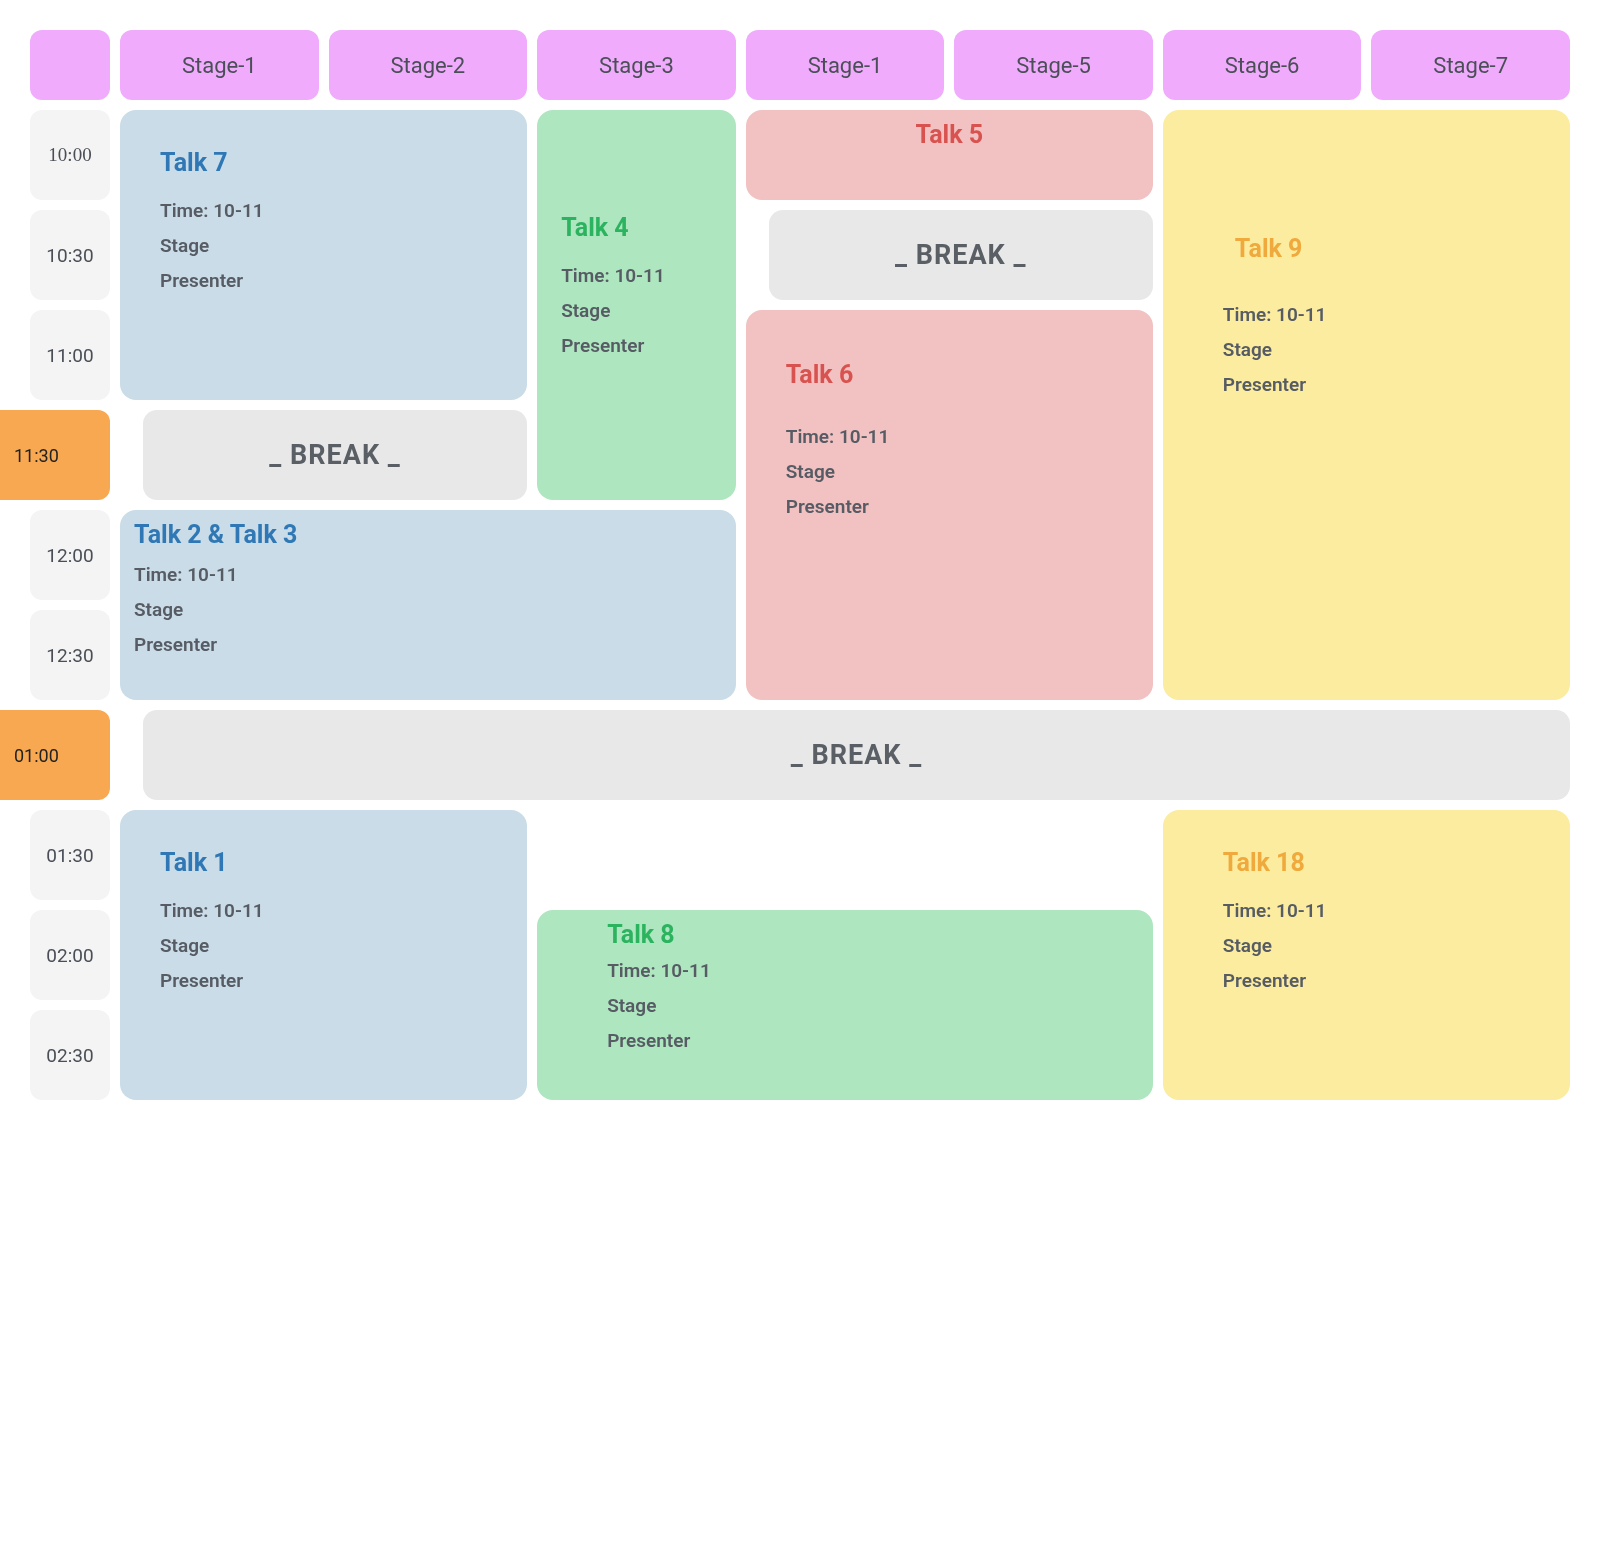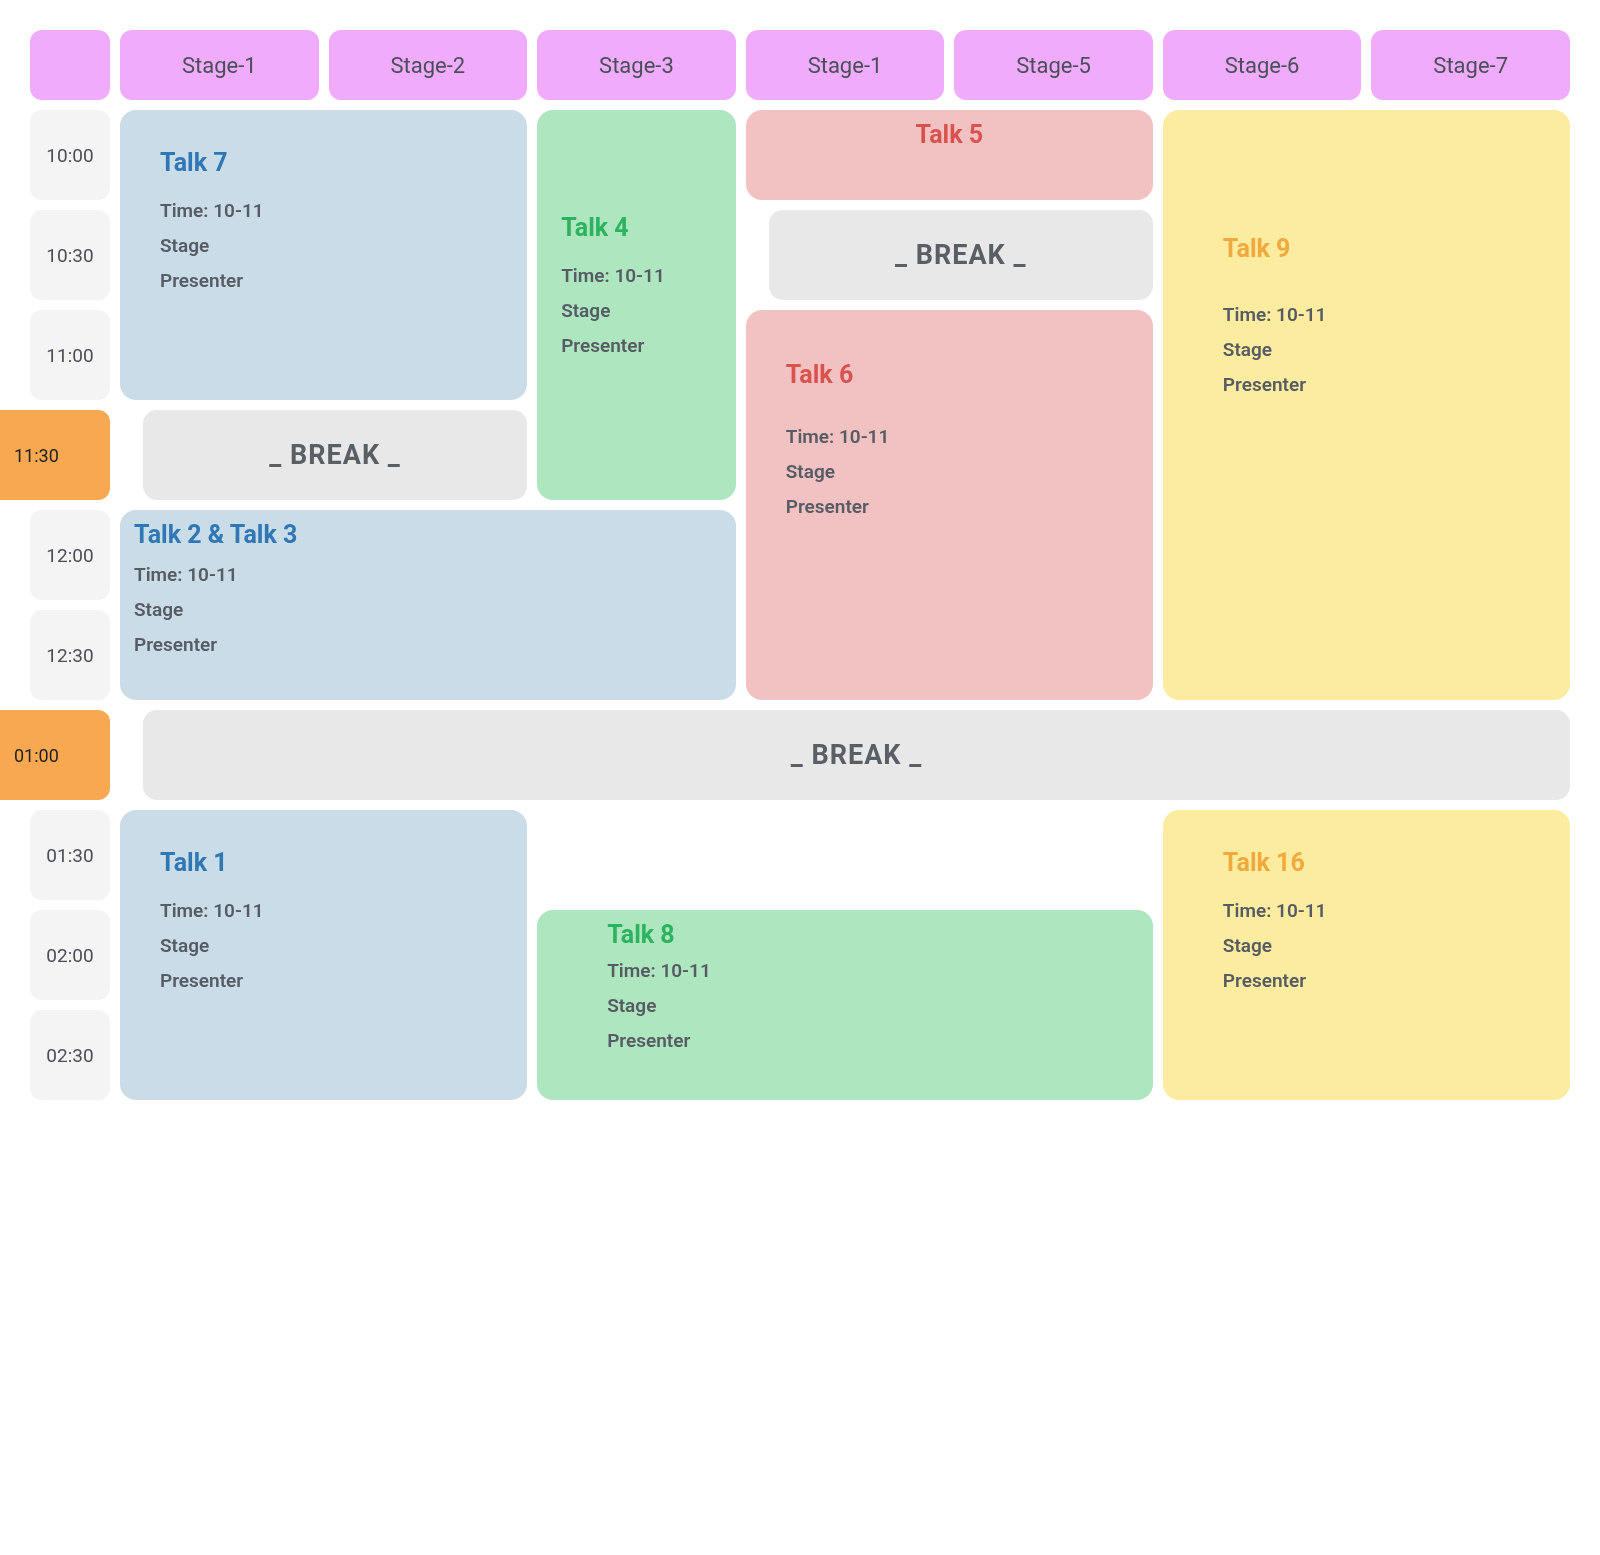--- a/index.html
+++ b/index.html
@@ -93,21 +93,21 @@
 
   <div class="hcell" style="grid-column:1;grid-row:1;"></div>
   <div class="hcell" style="grid-column:2;grid-row:1;">Stage-1</div>
   <div class="hcell" style="grid-column:3;grid-row:1;">Stage-2</div>
   <div class="hcell" style="grid-column:4;grid-row:1;">Stage-3</div>
   <div class="hcell" style="grid-column:5;grid-row:1;">Stage-1</div>
   <div class="hcell" style="grid-column:6;grid-row:1;">Stage-5</div>
   <div class="hcell" style="grid-column:7;grid-row:1;">Stage-6</div>
   <div class="hcell" style="grid-column:8;grid-row:1;">Stage-7</div>
 
-  <div class="tcell" style="grid-column:1;grid-row:2;">10:00</div>
+  <div class="tcell" style="grid-column:1;grid-row:2;font-family:Liberation Serif, serif;">10:00</div>
   <div class="tcell" style="grid-column:1;grid-row:3;">10:30</div>
   <div class="tcell" style="grid-column:1;grid-row:4;">11:00</div>
   <div class="tcell hl" style="grid-column:1;grid-row:5;">11:30</div>
   <div class="tcell" style="grid-column:1;grid-row:6;">12:00</div>
   <div class="tcell" style="grid-column:1;grid-row:7;">12:30</div>
   <div class="tcell hl" style="grid-column:1;grid-row:8;">01:00</div>
   <div class="tcell" style="grid-column:1;grid-row:9;">01:30</div>
   <div class="tcell" style="grid-column:1;grid-row:10;">02:00</div>
   <div class="tcell" style="grid-column:1;grid-row:11;">02:30</div>
 
@@ -125,21 +125,21 @@
     <div class="line">Presenter</div>
   </div>
 
   <div class="card red small" style="grid-column:5 / span 2; grid-row:2; padding:8px;">
     <h3>Talk 5</h3>
   </div>
 
   <div class="break" style="grid-column:5 / span 2; grid-row:3;">_ BREAK _</div>
 
   <div class="card yellow" style="grid-column:7 / span 2; grid-row:2 / span 6; padding-top:4px; padding-left:60px;">
-    <h3 style="margin-top:120px;">Talk 9</h3>
+    <h3 style="margin-top:120px;margin-left:12px;">Talk 9</h3>
     <div class="line" style="margin-top:18px;">Time: 10-11</div>
     <div class="line">Stage</div>
     <div class="line">Presenter</div>
   </div>
 
   <div class="break" style="grid-column:2 / span 2; grid-row:5;">_ BREAK _</div>
 
   <div class="card red" style="grid-column:5 / span 2; grid-row:4 / span 4; padding-top:10px;">
     <h3 style="margin-top:40px;">Talk 6</h3>
     <div class="line" style="margin-top:14px;">Time: 10-11</div>
@@ -164,19 +164,19 @@
   </div>
 
   <div class="card green" style="grid-column:4 / span 3; grid-row:10 / span 2; padding-top:6px; padding-left:70px;">
     <h3 style="margin:4px 0 10px 0;">Talk 8</h3>
     <div class="line">Time: 10-11</div>
     <div class="line">Stage</div>
     <div class="line">Presenter</div>
   </div>
 
   <div class="card yellow" style="grid-column:7 / span 2; grid-row:9 / span 3; padding-left:60px;">
-    <h3>Talk 16</h3>
+    <h3>Talk 18</h3>
     <div class="line">Time: 10-11</div>
     <div class="line">Stage</div>
     <div class="line">Presenter</div>
   </div>
 
 </div>
 
 </body></html>

